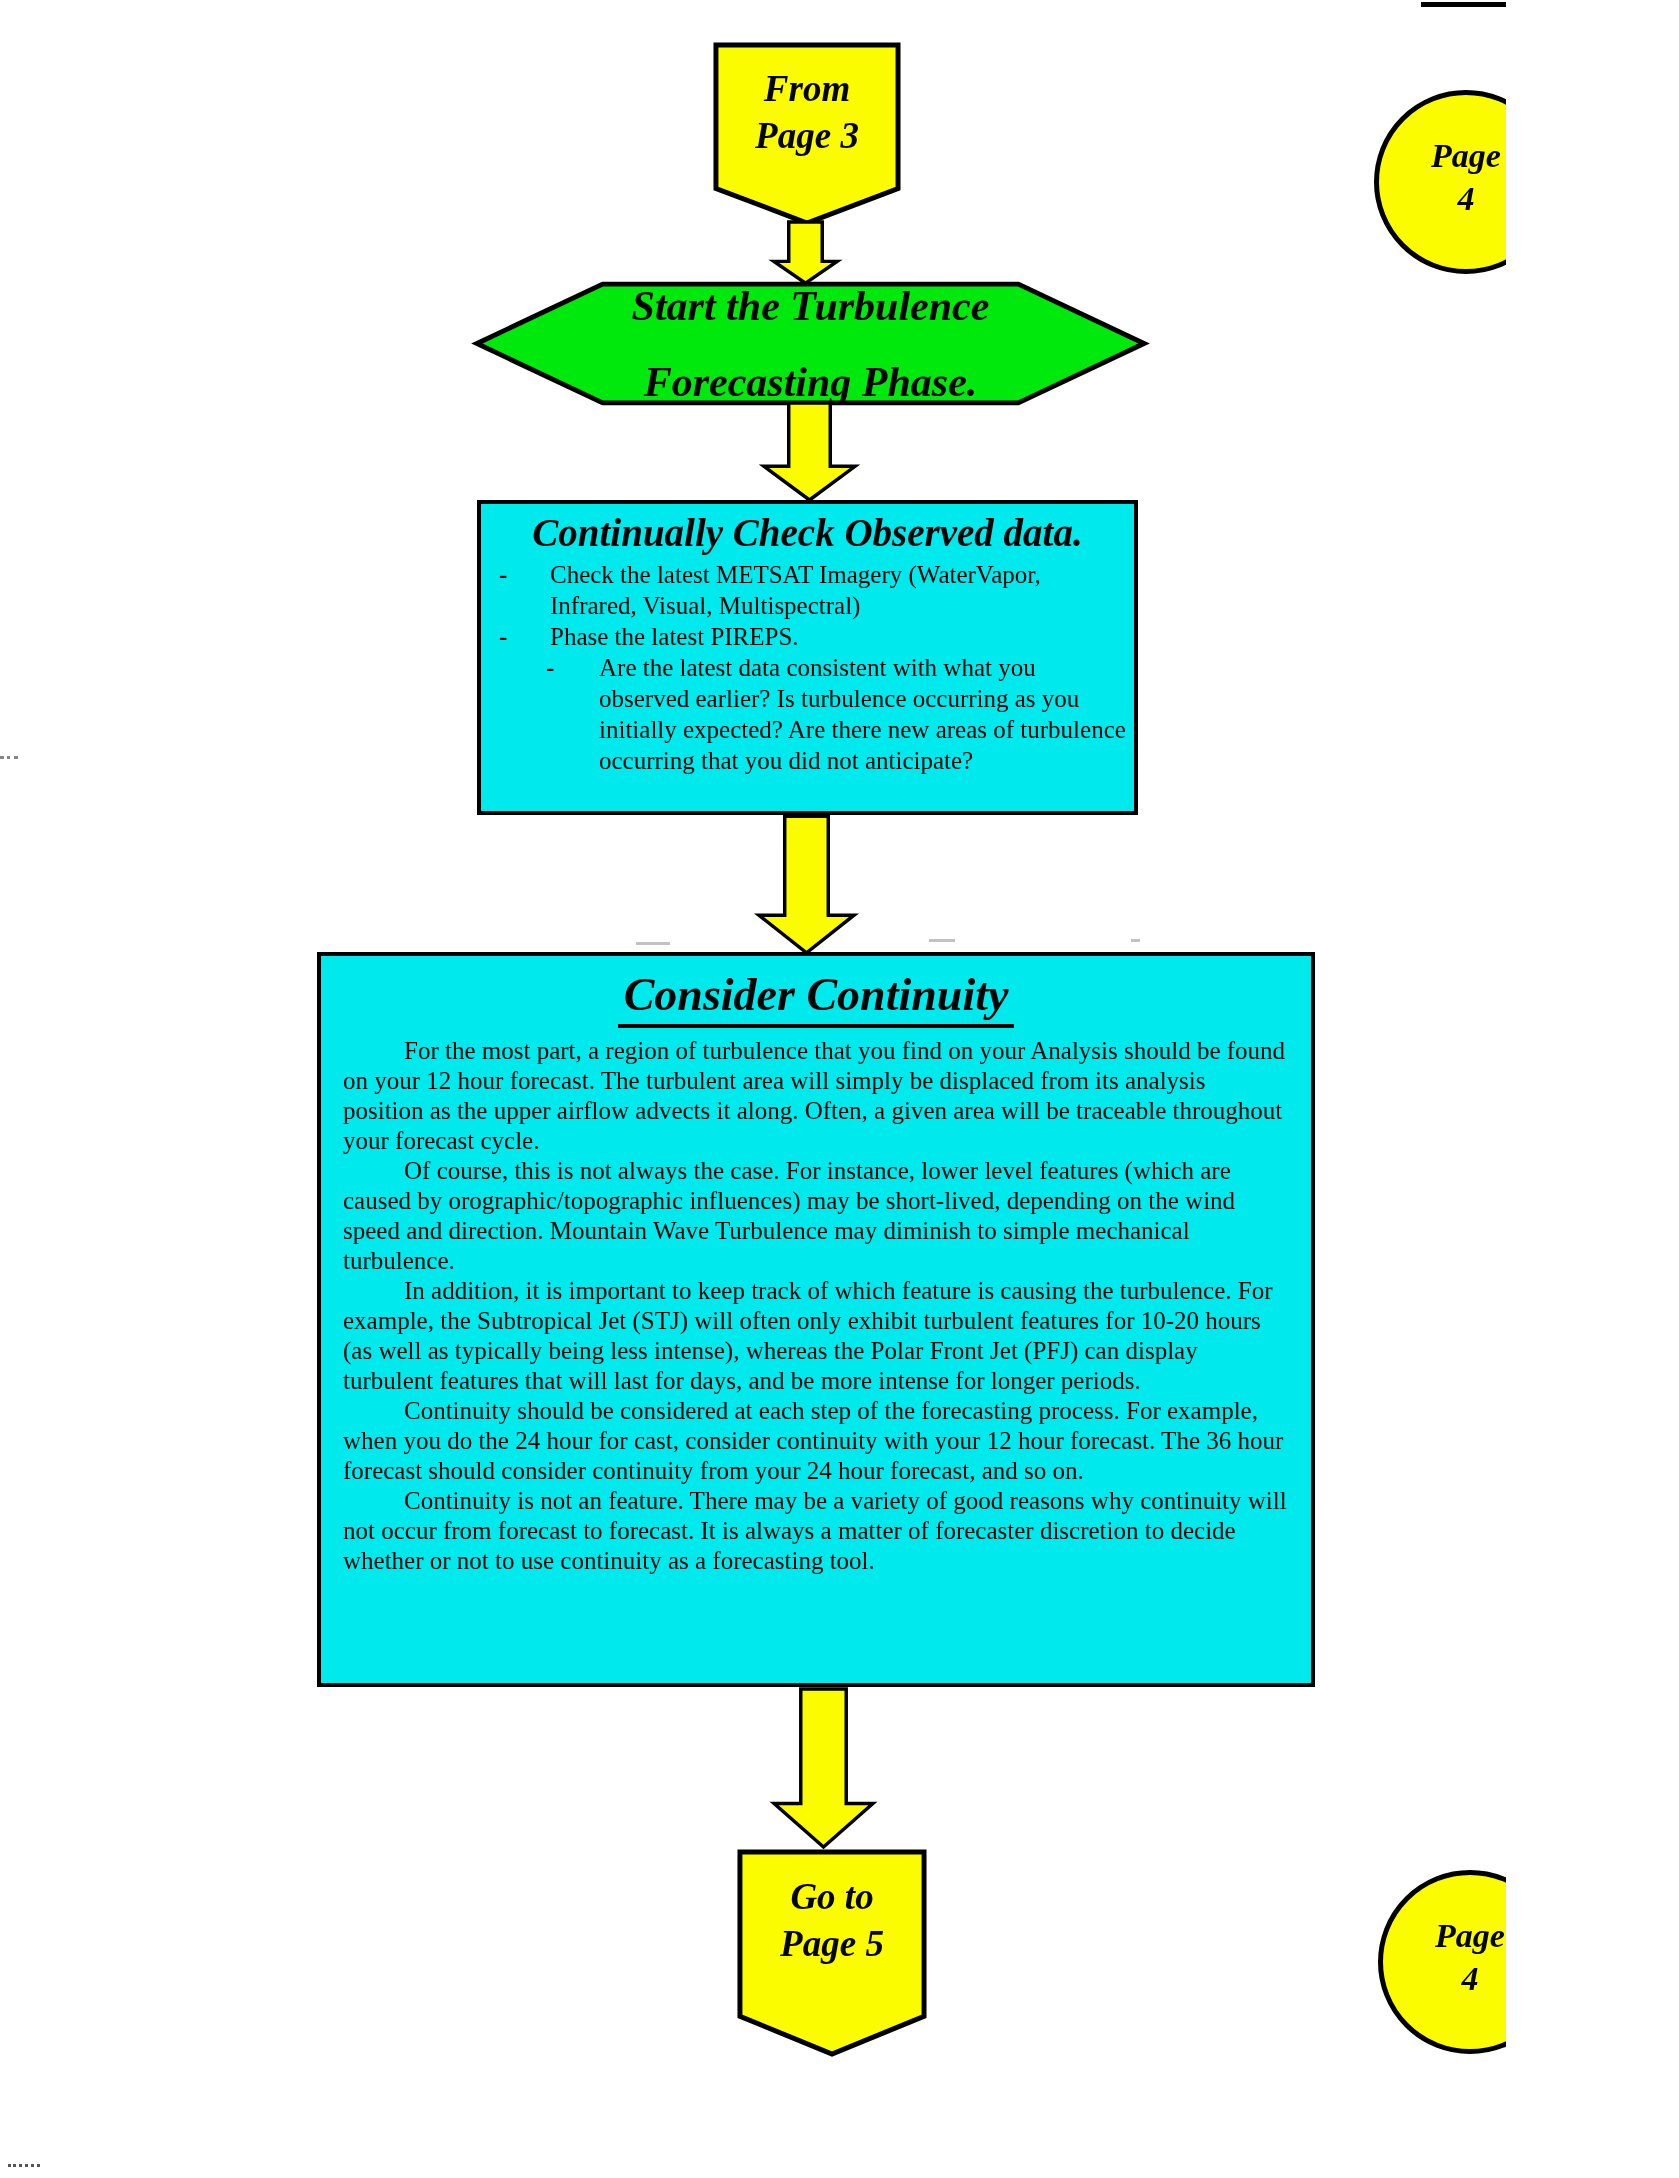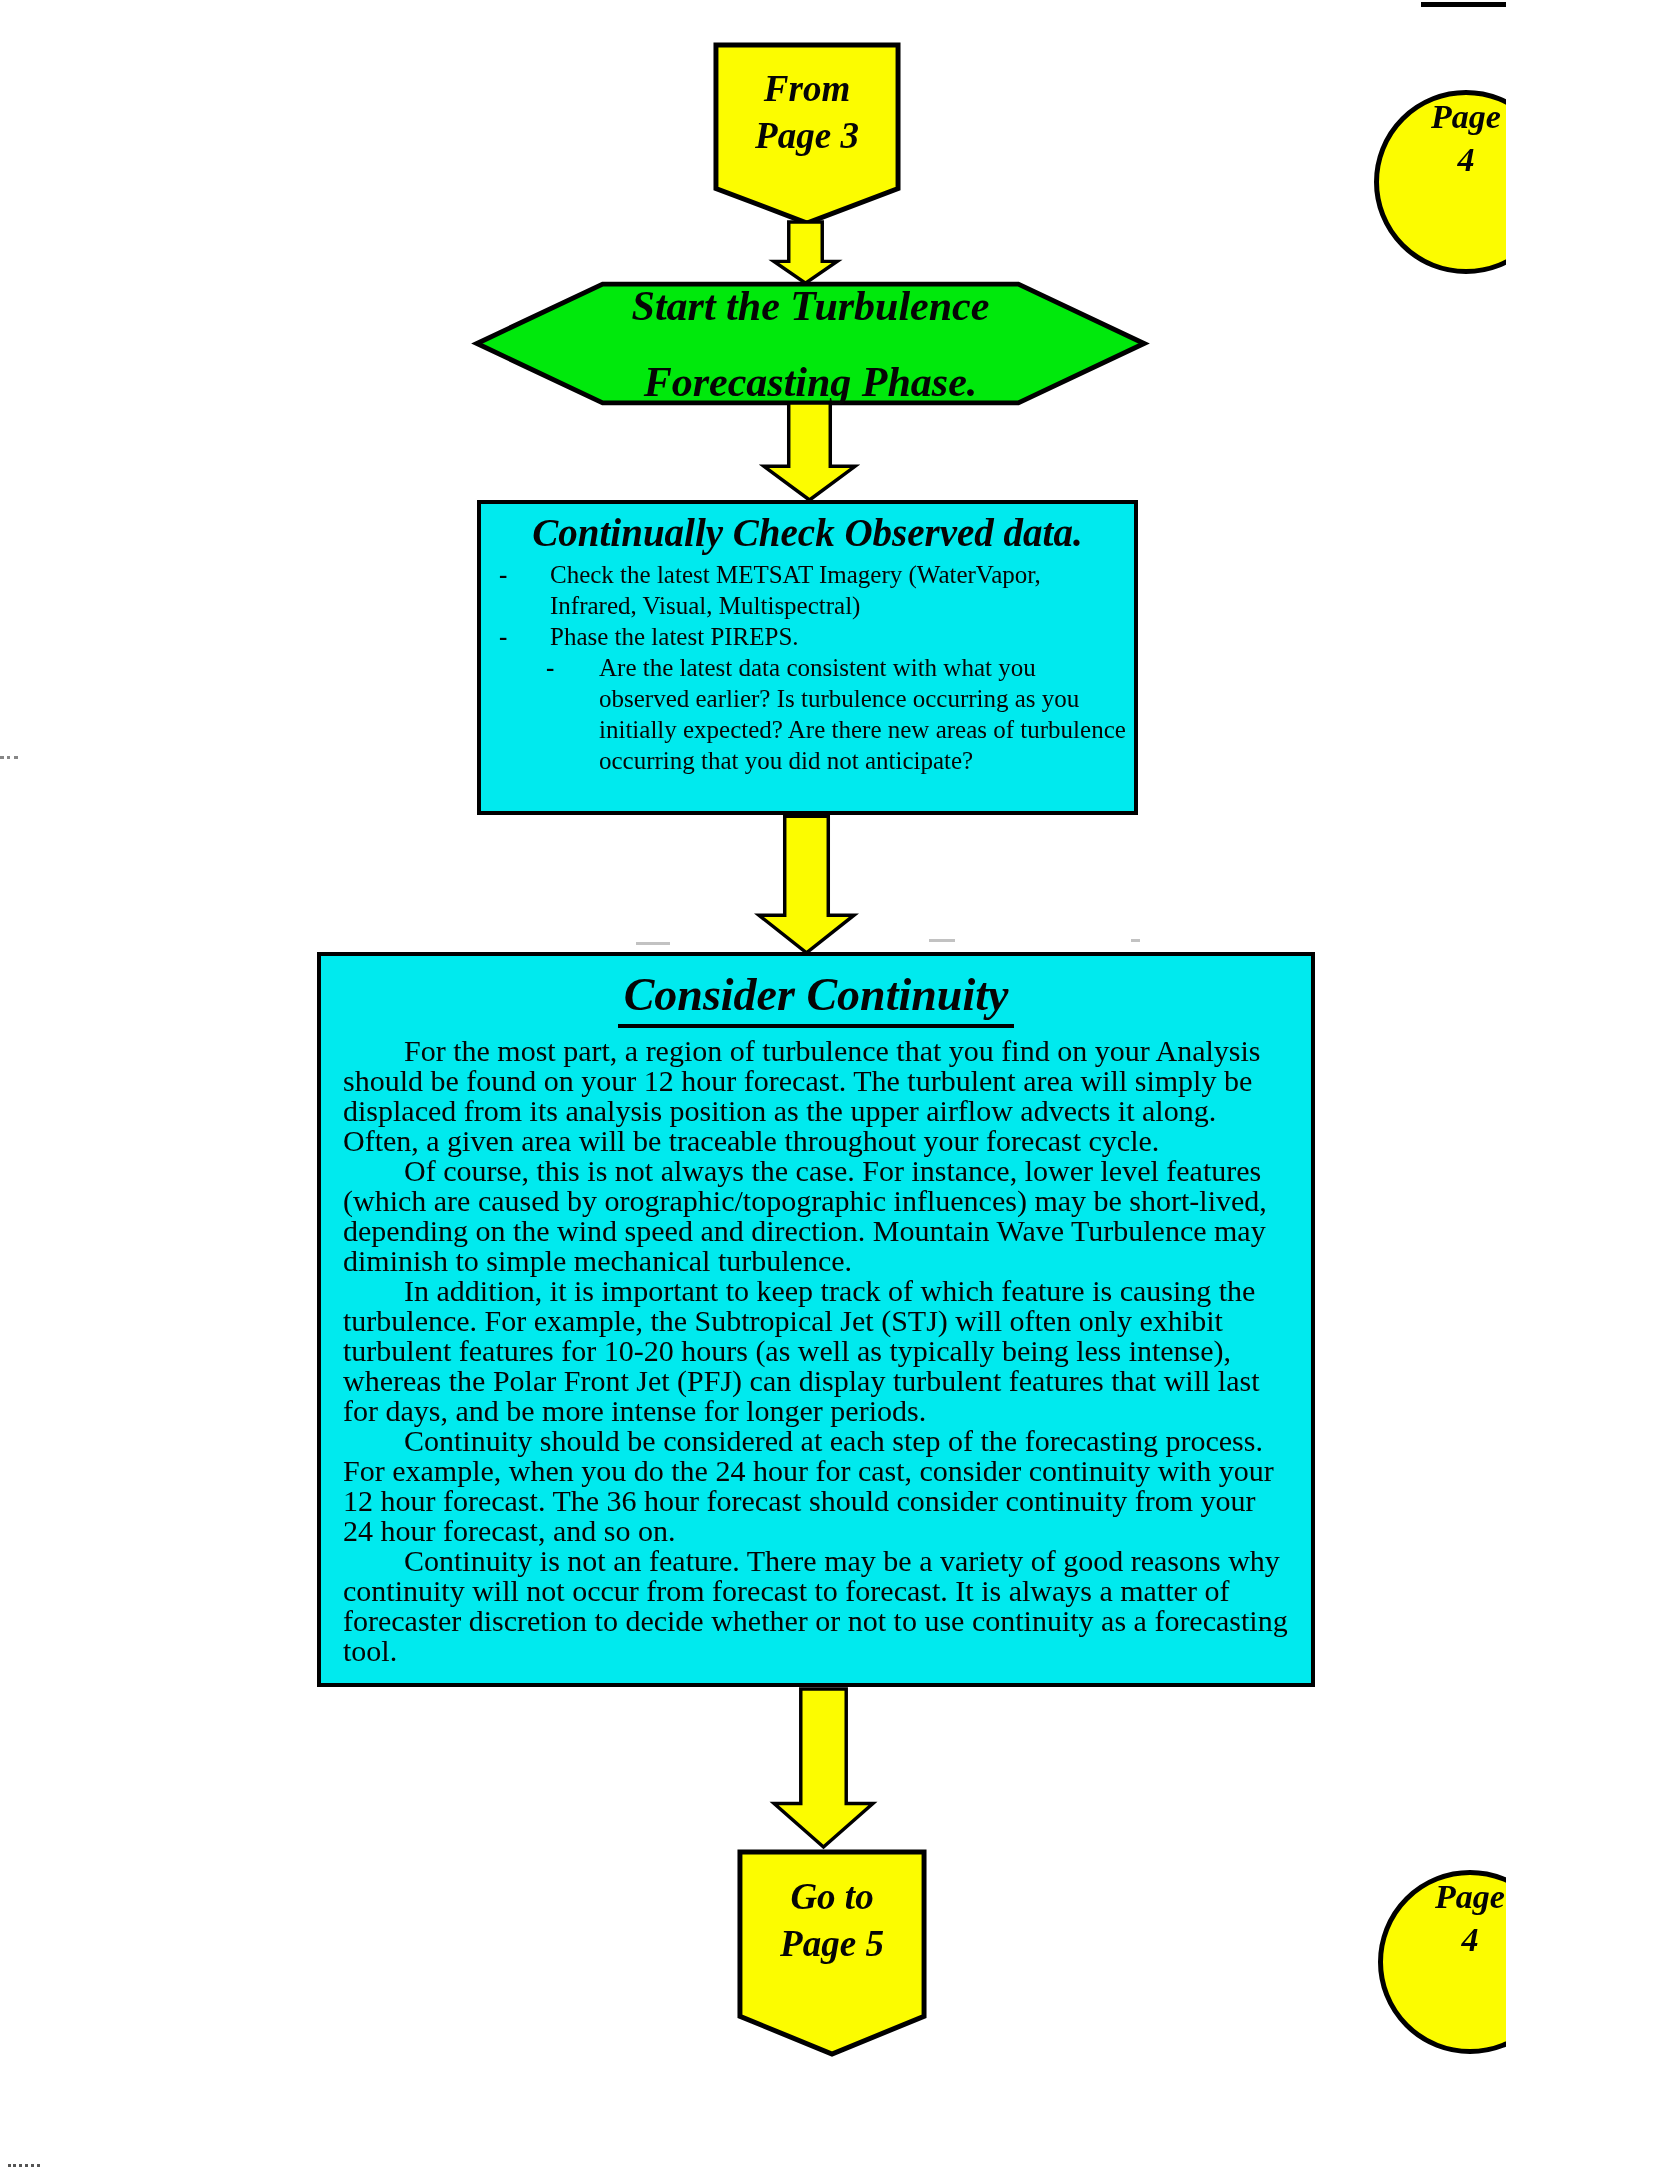--- a/index.html
+++ b/index.html
@@ -21,41 +21,41 @@
     position:absolute;text-align:center;font-weight:bold;font-style:italic;
     white-space:pre-line;color:#050505;
   }
   .connector-label{font-size:37px;line-height:47px;}
   .hex-label{
     display:flex;align-items:center;justify-content:center;
     font-size:42px;line-height:76px;
   }
   .badge{
     position:absolute;width:174px;height:174px;border:5px solid var(--ink);border-radius:50%;
-    background:var(--yellow);display:flex;justify-content:center;
+    background:var(--yellow);display:flex;align-items:center;justify-content:center;
   }
   .badge .shape-label{position:static;font-size:34px;line-height:43px;padding-bottom:10px;}
   .cyan-box{
     position:absolute;background:var(--cyan);border:4px solid var(--ink);box-sizing:border-box;
   }
   .box-title{
     text-align:center;font-weight:bold;font-style:italic;
   }
   #check-box .box-title{font-size:39px;line-height:46px;margin-top:6px;}
   #continuity-box .box-title{font-size:46px;line-height:53px;margin-top:12px;}
   .title-underline{border-bottom:4px solid var(--ink);padding:0 6px 3px 6px;display:inline-block;font-style:italic;}
   .bullets{font-size:25px;line-height:31px;margin-top:3px;}
   .bullet-row{display:flex;align-items:flex-start;}
   .bullet-row .dash{flex:0 0 auto;font-weight:bold;}
   .bullet-row .btext{flex:1 1 auto;padding-right:4px;}
   .lvl1{padding-left:18px;}
   .lvl1 .dash{width:51px;}
   .lvl2{padding-left:65px;}
   .lvl2 .dash{width:53px;}
-  .paras{padding:8px 20px 0 22px;font-size:30px;line-height:30px;text-align:left;}
+  .paras{padding:8px 20px 0 22px;font-size:25px;line-height:30px;text-align:left;}
   .paras p{margin:0;text-indent:61px;}
   .artifact{position:absolute;background:var(--ink);}
   .dotted-art{position:absolute;border-top:3px dotted #555;background:none;}
   .faint{opacity:0.45;background:#777;}
 </style>
 </head>
 <body>
 
 <div id="page">
 

